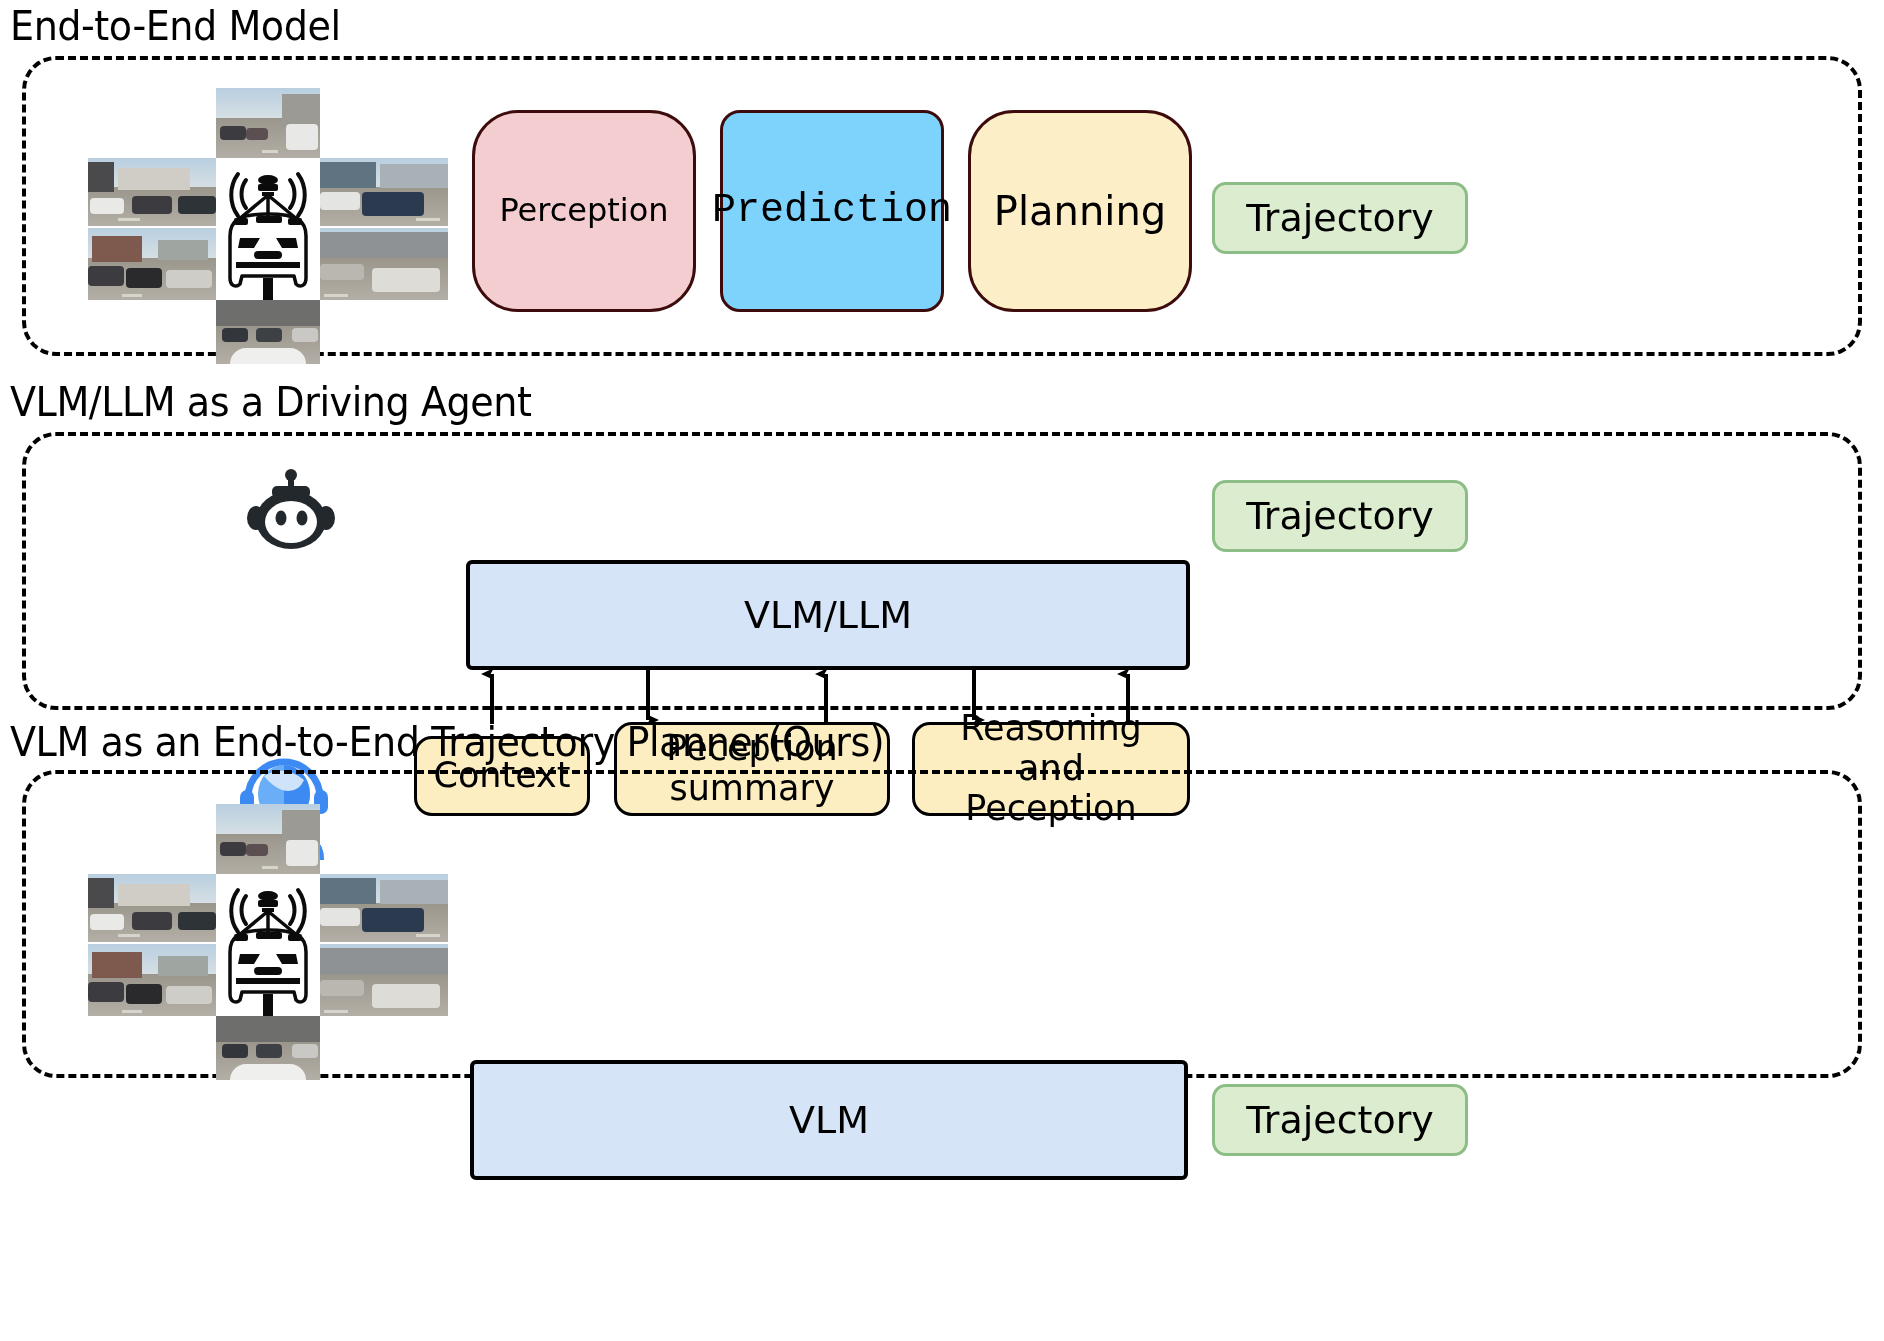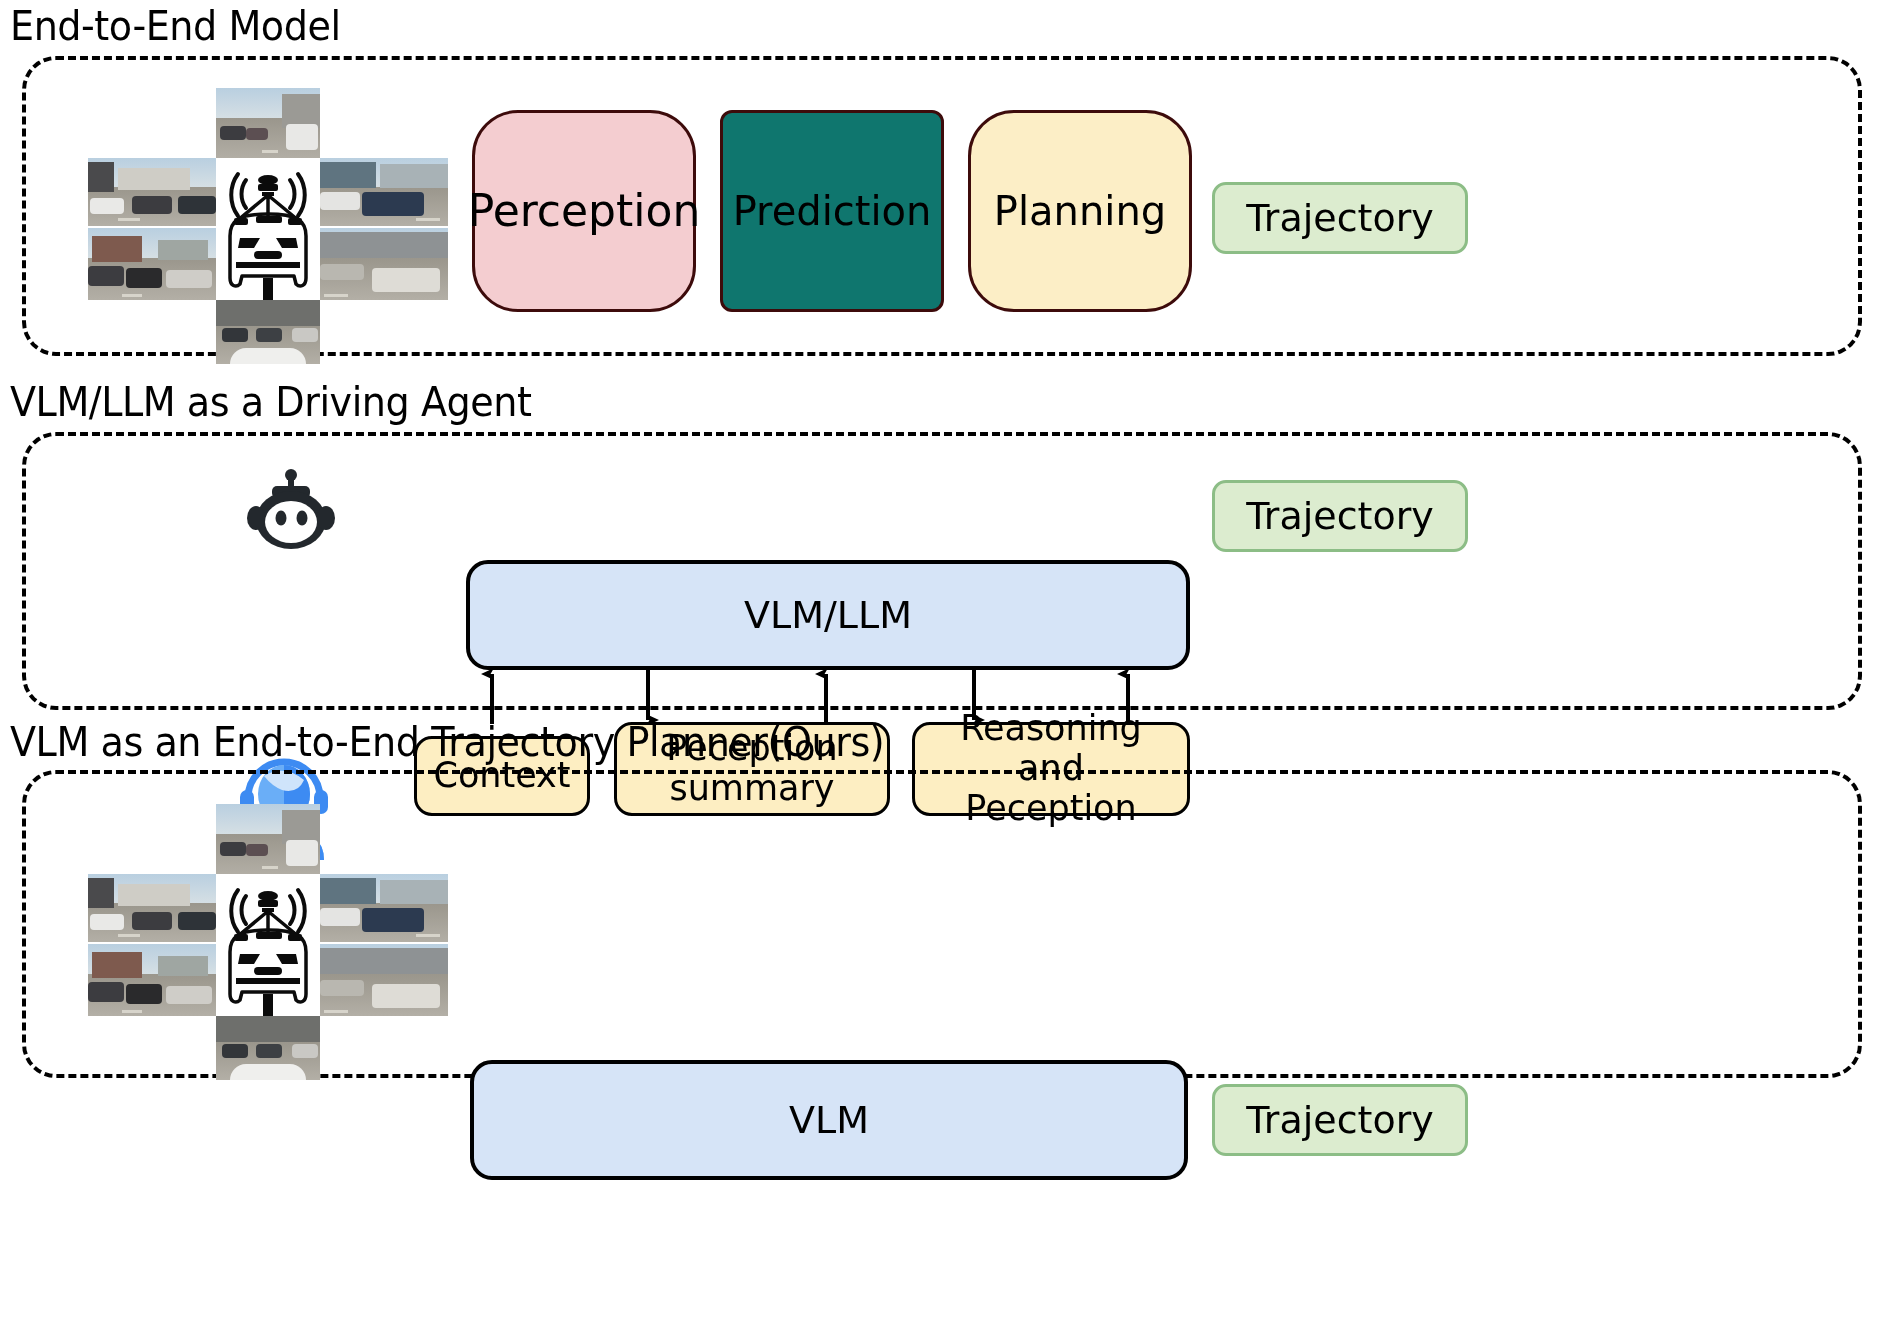--- a/index.html
+++ b/index.html
@@ -47,45 +47,46 @@
     text-align: center;
     font-family: "DejaVu Sans", sans-serif;
     color: #000000;
     line-height: 1.12;
   }
 
   .box-perception {
     background: #f4cdd0;
     border: 3px solid #3d0b0b;
     border-radius: 46px;
-    font-size: 44px;
+    font-size: 32px;
   }
   .box-prediction {
-    background: #0f766e;
+    background: #7dd3fc;
     border: 3px solid #3d0b0b;
-    border-radius: 12px;
+    border-radius: 20px;
     font-size: 40px;
+    font-family: Liberation Mono, monospace;
   }
   .box-planning {
     background: #fceec6;
     border: 3px solid #3d0b0b;
     border-radius: 46px;
     font-size: 40px;
   }
   .box-traj {
     background: #dceccf;
     border: 3px solid #8cbd86;
     border-radius: 14px;
     font-size: 38px;
     text-align: right;
   }
   .box-llm {
     background: #d6e4f7;
     border: 4px solid #000000;
-    border-radius: 22px;
+    border-radius: 6px;
     font-size: 38px;
   }
   .box-sub {
     background: #fdeec2;
     border: 3px solid #000000;
     border-radius: 18px;
     font-size: 35px;
     line-height: 1.14;
   }
 

